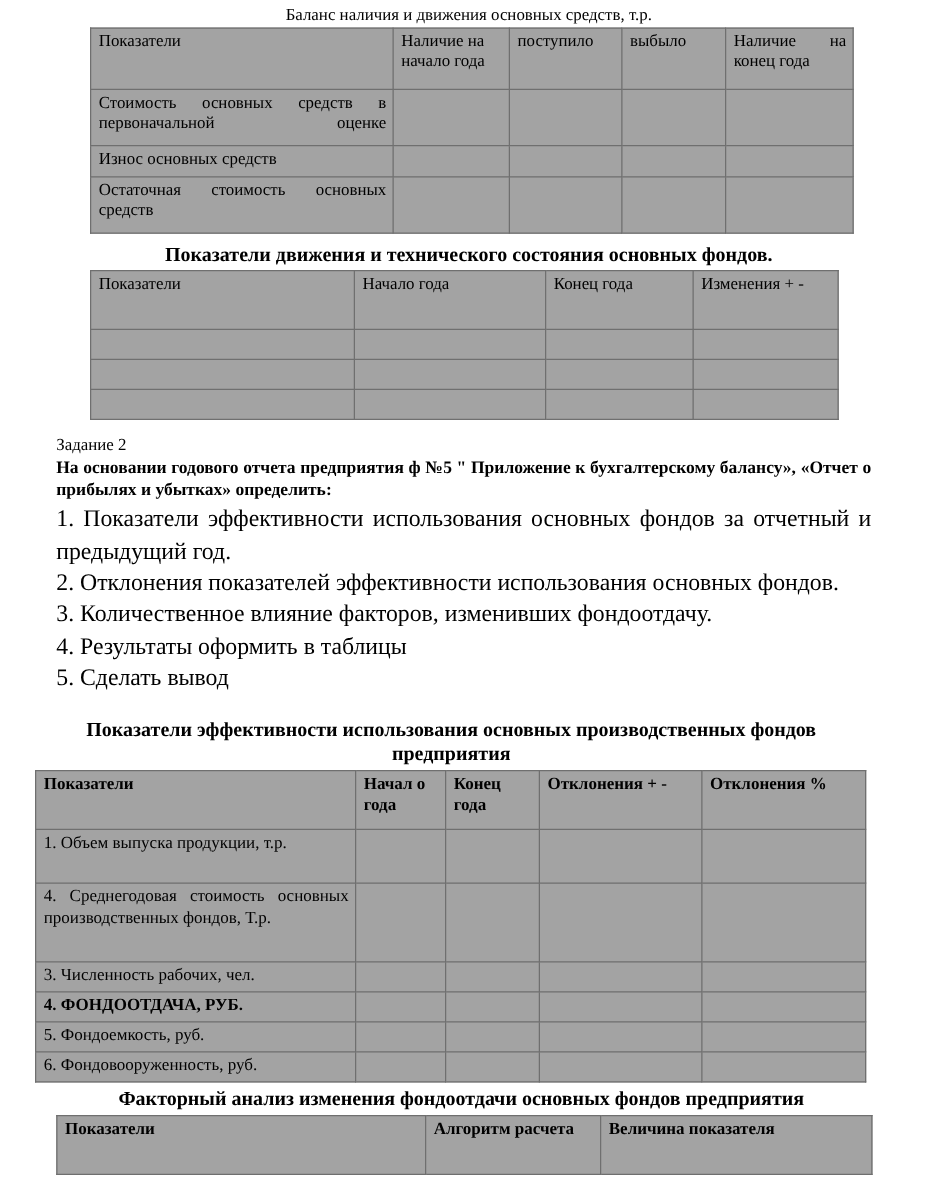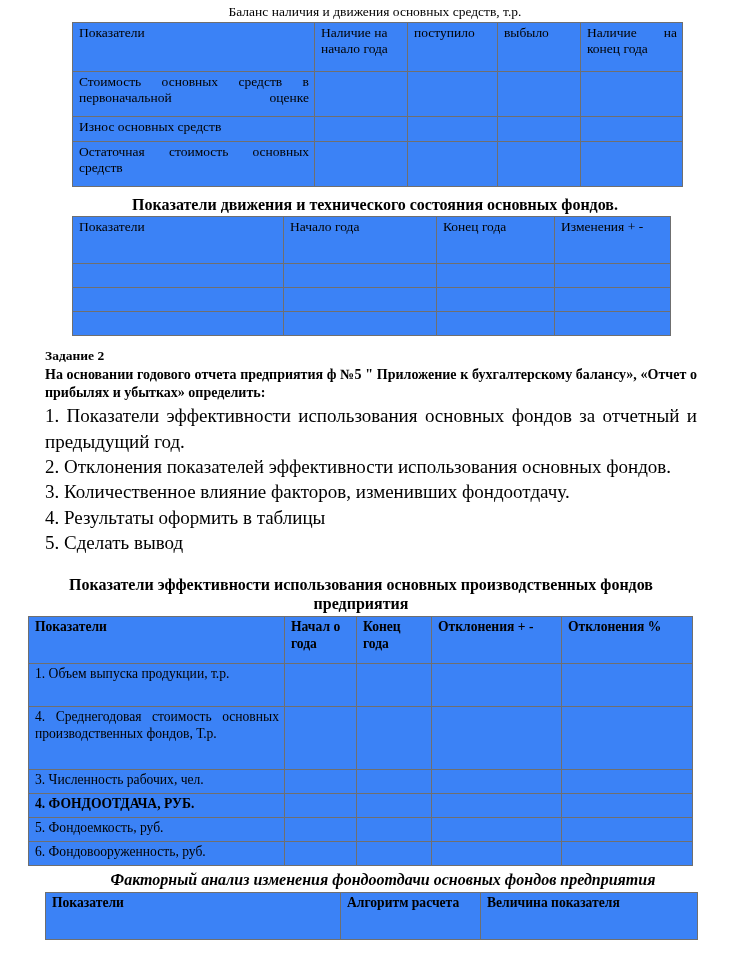--- a/index.html
+++ b/index.html
@@ -33,21 +33,21 @@
   }
   .doc-title.bold {
     font-weight: bold;
     font-size: 16px;
   }
 
   
   table.doc-table {
     border-collapse: collapse;
     table-layout: fixed;
-    background: #3b82f6;
+    background: #a3a3a3;
   }
   table.doc-table td {
     border: 1px solid #6f6f6f;
     vertical-align: top;
     padding: 2px 5px 2px 6px;
     font-size: 13.5px;
     line-height: 1.22;
   }
   table.doc-table td.hdr {
     vertical-align: top;
@@ -80,21 +80,21 @@
   #t2-wrap  { left: 72px; top: 216px; }
   #t2 { width: 598px; }
   #t2 col.c1 { width: 211px; }
   #t2 col.c2 { width: 153px; }
   #t2 col.c3 { width: 118px; }
   #t2 col.c4 { width: 116px; }
 
   
   #task { left: 45px; top: 347px; width: 652px; }
   #task .task-head {
-    font-weight: bold;
+    font-weight: normal;
     font-size: 13.5px;
     line-height: 1.3;
     margin: 0 0 1px 0;
   }
   #task .task-lead {
     font-weight: bold;
     font-size: 14px;
     line-height: 1.34;
     margin: 0;
     text-align: justify;
@@ -119,21 +119,21 @@
   #t3-wrap  { left: 28px; top: 616px; }
   #t3 { width: 664px; }
   #t3 col.c1 { width: 256px; }
   #t3 col.c2 { width: 72px; }
   #t3 col.c3 { width: 75px; }
   #t3 col.c4 { width: 130px; }
   #t3 col.c5 { width: 131px; }
   #t3 td { font-size: 13.6px; }
 
   
-  #t4-title { left: 57px; top: 871px; width: 652px; font-style: italic; }
+  #t4-title { left: 43px; top: 871px; width: 652px; }
   #t4-wrap  { left: 45px; top: 892px; }
   #t4 { width: 652px; }
   #t4 col.c1 { width: 295px; }
   #t4 col.c2 { width: 140px; }
   #t4 col.c3 { width: 217px; }
   #t4 td { font-weight: bold; font-size: 13.6px; }
 </style>
 </head>
 <body>
 

